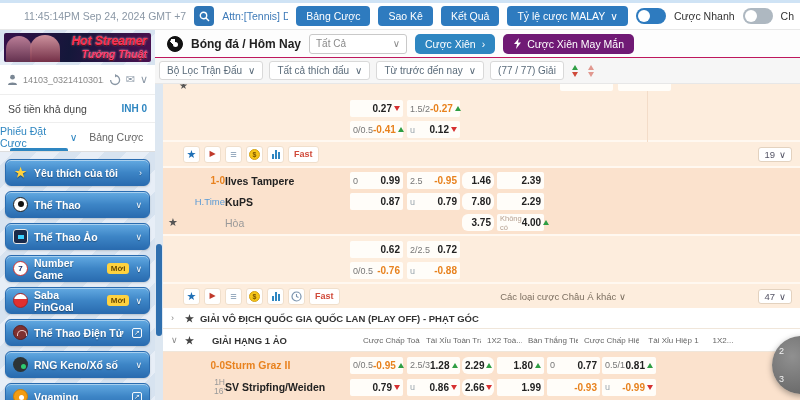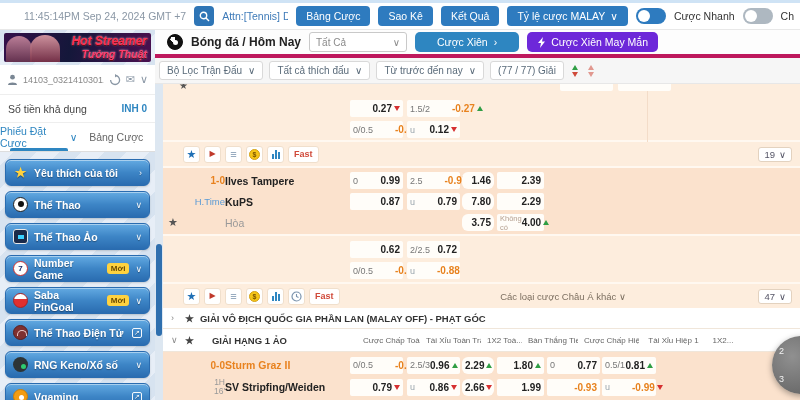--- a/index.html
+++ b/index.html
@@ -14,26 +14,26 @@
   .tb-search { width:20px; height:20px; background:#2e75b6; border-radius:4px; display:flex; align-items:center; justify-content:center; flex:0 0 auto; }
   .tb-notice { color:#3d7ab8; font-size:10.5px; overflow:hidden; text-overflow:clip; flex:1 1 auto; min-width:0; }
   .tbtn { background:#2e7bbf; color:#fff; border-radius:4px; padding:4px 10px; font-size:10.5px; cursor:pointer; flex:0 0 auto; display:flex; align-items:center; gap:5px; }
   .toggle { width:30px; height:16px; border-radius:9px; background:#2e7bbf; position:relative; flex:0 0 auto; }
   .toggle .knob { position:absolute; left:2px; top:2px; width:12px; height:12px; border-radius:50%; background:#fff; }
   .toggle.off { background:#aeb8c1; }
   .tb-lbl { font-size:10.5px; color:#333; flex:0 0 auto; }
 
   
   .sportbar { position:absolute; left:155px; top:30px; width:645px; height:28px; background:#fdfdfd;
-              border-bottom:4px solid #be185d; display:flex; align-items:center; padding:0 8px 0 12px; gap:8px; }
+              border-bottom:1px solid #be185d; display:flex; align-items:center; padding:0 8px 0 12px; gap:8px; }
   .sb-title { font-weight:bold; font-size:12px; color:#222; }
   .sb-select { width:98px; height:20px; border:1px solid #c9c9c9; border-radius:3px; background:#fff; color:#8a8a8a;
                font-size:10px; display:flex; align-items:center; justify-content:space-between; padding:0 6px; }
-  .sb-parlay { background:#2e86c1; color:#fff; border-radius:5px; padding:4px 22px; font-size:10.5px; display:flex; gap:6px; align-items:center; }
-  .sb-lucky { background:#6d28d9; color:#fff; border-radius:5px; padding:4px 10px; font-size:10.5px; display:flex; gap:5px; align-items:center; }
+  .sb-parlay { background:#2e86c1; color:#fff; border-radius:5px; padding:4px 10px; font-size:10.5px; display:flex; gap:6px; align-items:center; }
+  .sb-lucky { background:#701a75; color:#fff; border-radius:5px; padding:4px 10px; font-size:10.5px; display:flex; gap:5px; align-items:center; }
   .ball { width:16px; height:16px; border-radius:50%; background:radial-gradient(circle at 35% 30%, #fff 0 18%, #111 19% 100%); border:1px solid #111;
           background-color:#111; position:relative; }
   .ball:after{ content:""; position:absolute; left:5px; top:5px; width:5px; height:5px; background:#fff; border-radius:50%; }
 
   
   .filterbar { position:absolute; left:155px; top:58px; width:645px; height:26px; background:#f6f6f6;
                border-bottom:1px solid #e7e7e7; display:flex; align-items:center; padding:0 4px; gap:6px; }
   .fbtn { background:#fff; border:1px solid #d9d9d9; border-radius:3px; color:#5a6b7a; font-size:10px;
           height:19px; display:flex; align-items:center; gap:6px; padding:0 7px; }
   .sortpair { display:flex; flex-direction:column; gap:2px; align-items:center; padding:0 2px; }
@@ -119,21 +119,21 @@
   .ob-x2 { width:32px; margin-right:3px;border-radius:6px; }
   .ob-ng { width:47px; margin-right:3px; }
   .ob-c5 { margin-right:2px; }
   .ob-c6 { width:54px; margin-right:3px; }
   .sp1 { width:57px; } .sp2 { width:55px; }
   .pt { color:#777; font-size:9px; }
   .pt.u { color:#9aa5ad; }
   .pt.kc { color:#b5a090; font-size:7.5px; }
   .prw { margin-left:auto; display:flex; align-items:center; }
   .pr { font-weight:bold; color:#222; font-size:10px; }
-  .pr.org { color:#e8821e;margin-left:22px; }
+  .pr.org { color:#e8821e; }
   .arr { width:0; height:0; border-left:3px solid transparent; border-right:3px solid transparent; margin-left:2px; }
   .arr.up { border-bottom:5px solid #2f9e44; }
   .arr.dn { border-top:5px solid #d63031; }
 
   .tbar { height:24px; display:flex; align-items:center; padding-left:20px; position:relative; }
   .tbox { min-width:17px; height:17px; background:#fff; border:1px solid #f0dfcc; border-radius:3px;
           display:flex; align-items:center; justify-content:center; margin-right:4px; cursor:pointer; padding:0 2px; }
   .i-star { color:#1f6fb5; font-size:11px; line-height:11px; }
   .i-play { color:#c0392b; font-size:8px; line-height:8px; }
   .i-list { color:#7a93ad; font-size:11px; line-height:11px; }
@@ -552,21 +552,21 @@
     </span>
     <span class="mini-dd">
       <span>47</span>
       <span>∨</span>
     </span>
   </div>
 
   <div class="lg lg1">
     <span class="chv">›</span>
     <span class="st">★</span>
-    <span class="lgname">GIẢI VÔ ĐỊCH QUỐC GIA PHẦN LAN (MALAY OFF) - PHẠT GÓC</span>
+    <span class="lgname">GIẢI VÔ ĐỊCH QUỐC GIA QUỐC LAN (PLAY OFF) - PHẠT GÓC</span>
   </div>
   <div class="lg lg2">
     <span class="chv">∨</span>
     <span class="st">★</span>
     <span class="lgname">GIẢI HẠNG 1 ẢO</span>
     <span class="colh ch1">Cược Chấp Toà...</span>
     <span class="colh ch2">Tài Xỉu Toàn Trận</span>
     <span class="colh ch3">1X2 Toà...</span>
     <span class="colh ch4">Bàn Thắng Tiếp...</span>
     <span class="colh ch5">Cược Chấp Hiệ...</span>
@@ -582,21 +582,21 @@
       <span class="obox">
         <span class="pt">0/0.5</span>
         <span class="prw">
             <b class="pr org">-0.95</b>
             <i class="arr up"></i>
           </span>
       </span>
       <span class="obox ob-c2">
         <span class="pt">2.5/3</span>
         <span class="prw">
-            <b class="pr">0.96</b>
+            <b class="pr">1.28</b>
             <i class="arr up"></i>
           </span>
       </span>
       <span class="obox ob-x2">
         <span class="prw">
             <b class="pr">2.29</b>
             <i class="arr up"></i>
           </span>
       </span>
       <span class="obox ob-ng">

